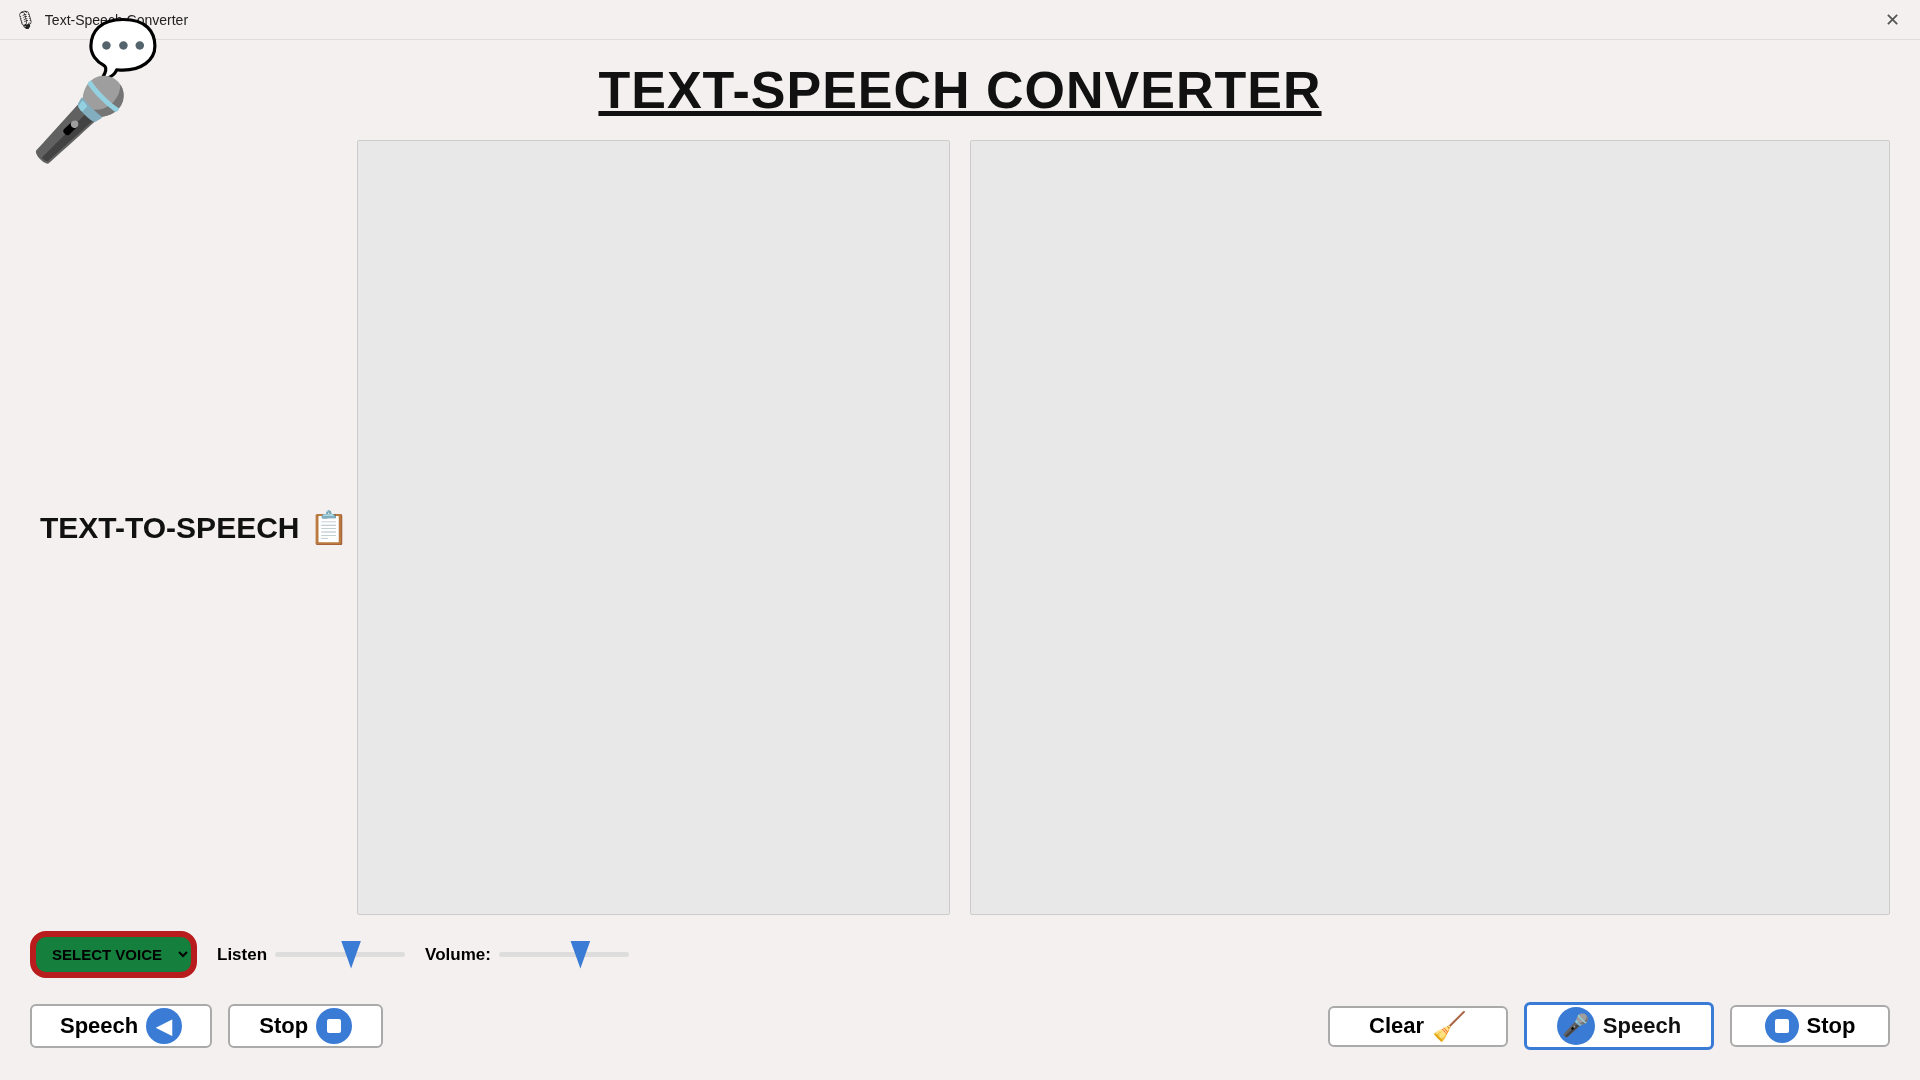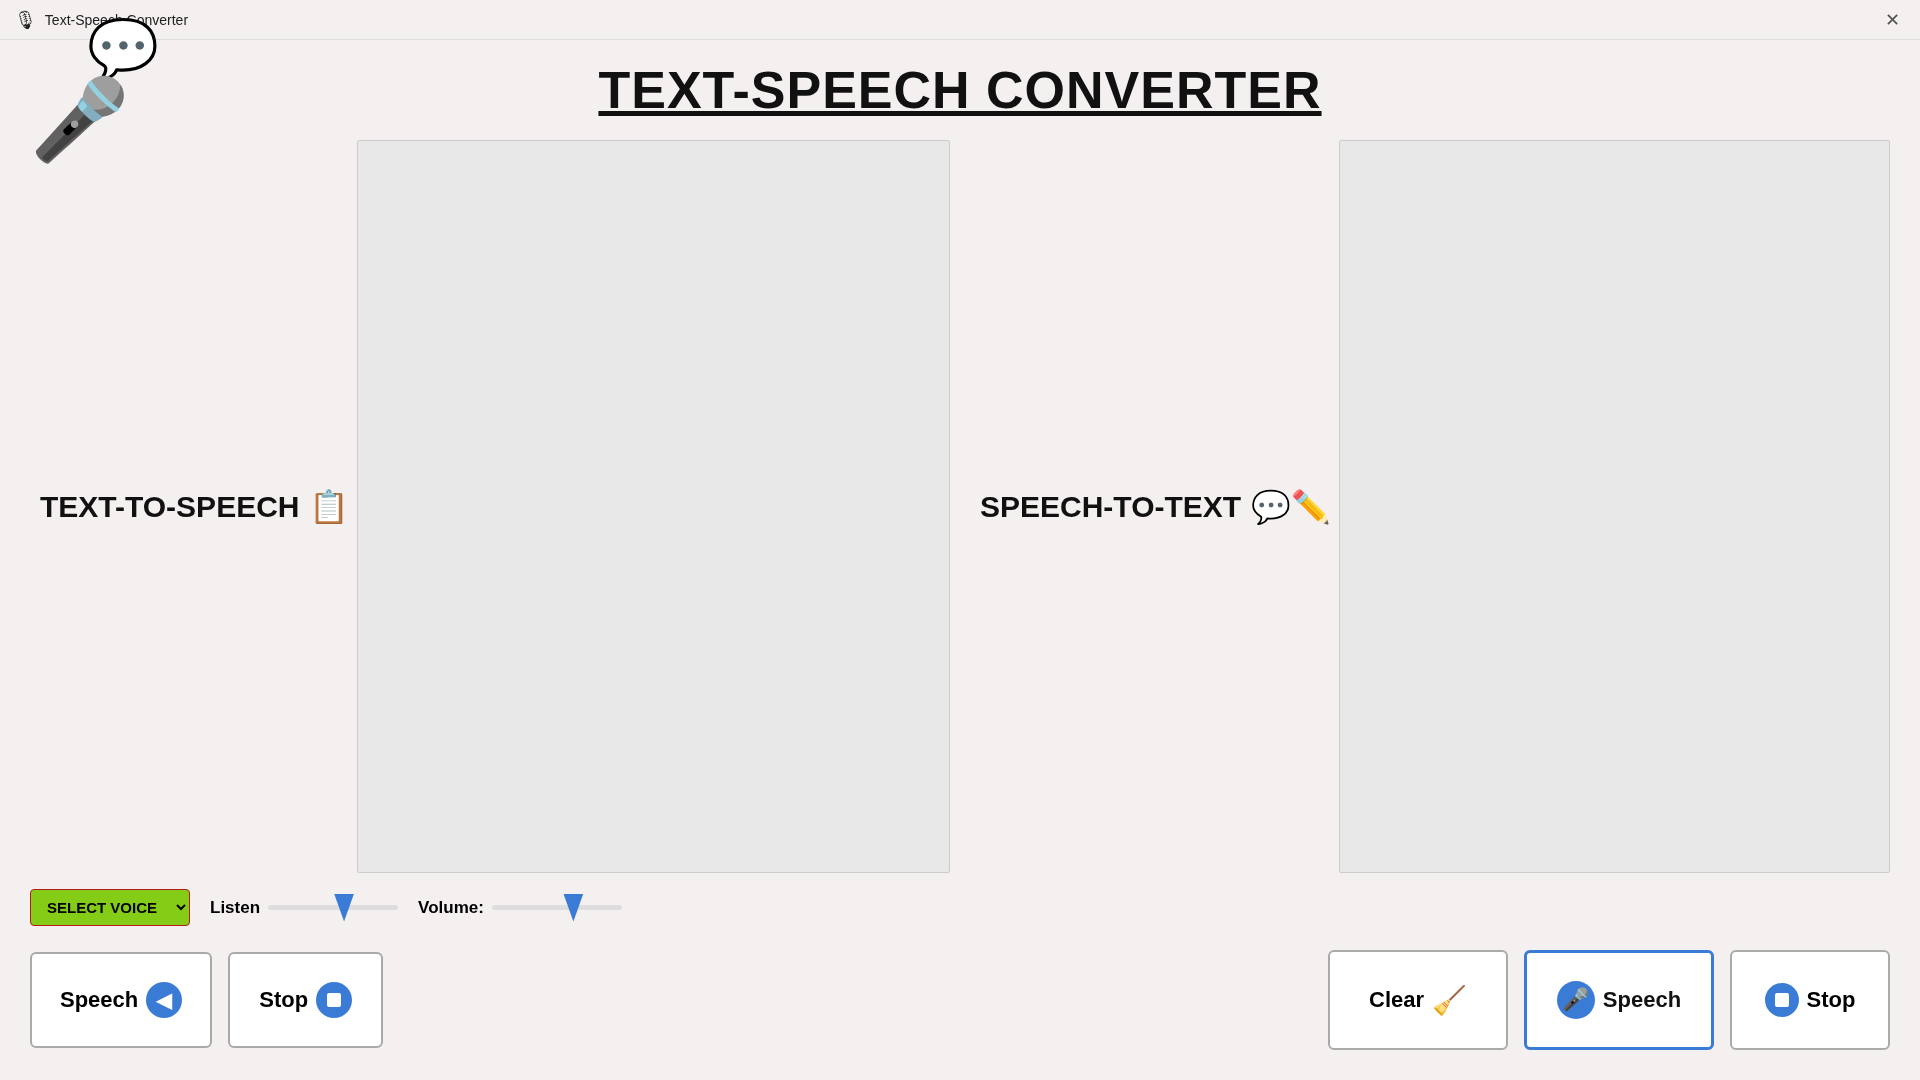--- a/index.html
+++ b/index.html
@@ -143,23 +143,23 @@
       align-items: center;
       gap: 20px;
       padding: 6px 0 4px 0;
       flex-wrap: wrap;
     }
 
     .voice-select {
       padding: 8px 12px;
       font-size: 15px;
       font-weight: 600;
-      border: 1px solid #b91c1c;
-      border-radius: 4px;
-      background: #84cc16;
+      border: 6px solid #b91c1c;
+      border-radius: 16px;
+      background: #15803d;
       cursor: pointer;
       min-width: 160px;
       appearance: auto;
     }
 
     .slider-group {
       display: flex;
       align-items: center;
       gap: 8px;
       font-size: 17px;
@@ -200,35 +200,36 @@
       gap: 16px;
       align-items: center;
       padding: 10px 0 10px 0;
     }
 
     .btn {
       display: flex;
       align-items: center;
       justify-content: center;
       gap: 8px;
-      padding: 28px 28px;
+      padding: 2px 28px;
       font-size: 22px;
       font-weight: 600;
       border: 2px solid #aaa;
       border-radius: 6px;
       background: white;
       cursor: pointer;
       min-width: 155px;
       transition: background 0.15s;
     }
 
     
     .right-buttons {
       display: flex;
       gap: 16px;
+      align-items: center;
       margin-left: auto;
     }
 
     .btn-clear {
       min-width: 180px;
     }
 
     .btn-listen {
       min-width: 190px;
       border: 3px solid #3a7bd5;
@@ -352,24 +353,20 @@
 
     <div class="panel">
       <div class="panel-header">
         <span>TEXT-TO-SPEECH</span>
         <span class="panel-icon">📋</span>
       </div>
       <textarea class="panel-textarea" placeholder="" style=""></textarea>
     </div>
 
     <div class="panel">
-      <div class="panel-header">
-        <span>SPEECH-TO-TEXT</span>
-        <span class="panel-icon">💬✏️</span>
-      </div>
       <textarea class="panel-textarea" placeholder="" style=""></textarea>
     </div>
   </div>
 
   <div class="controls-row">
     <select class="voice-select">
       <option>SELECT VOICE</option>
     </select>
     <div class="slider-group">
       <span>Listen</span>

